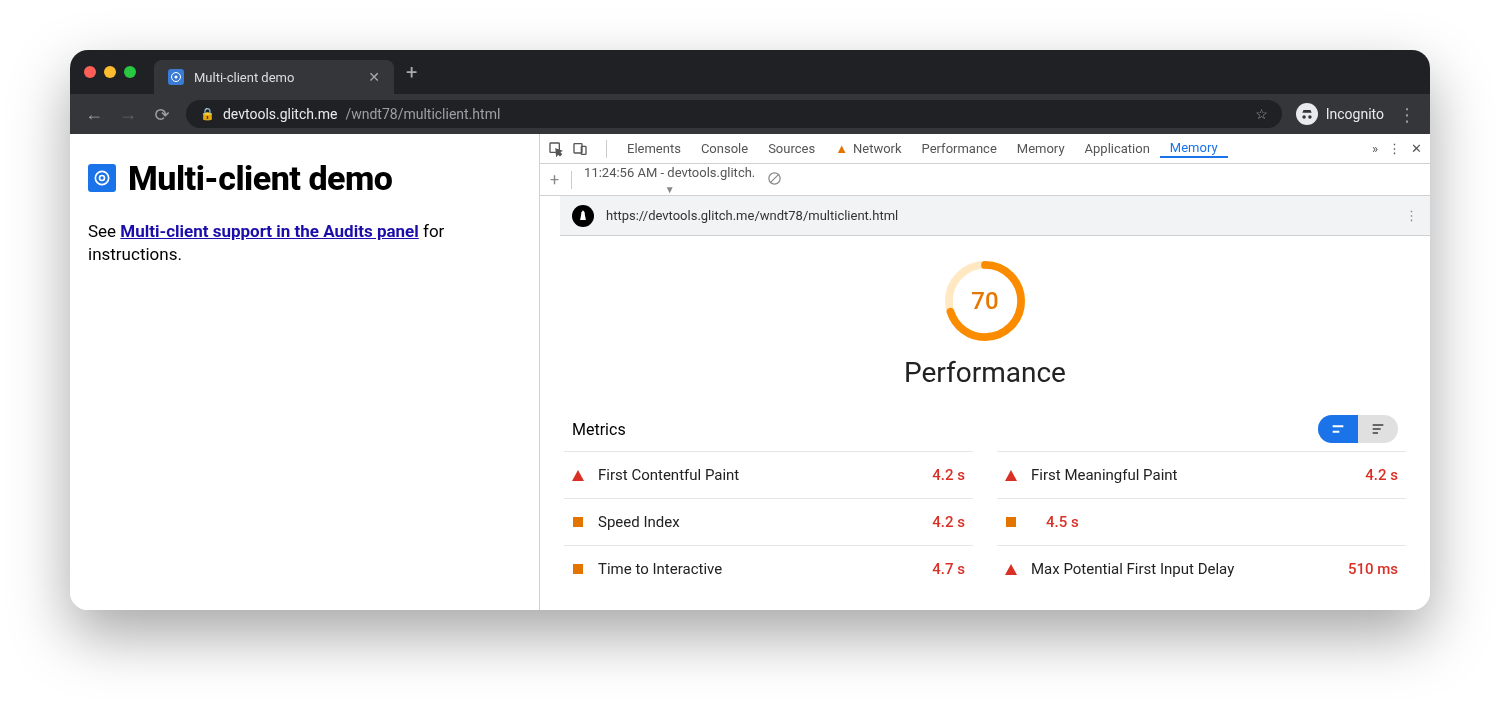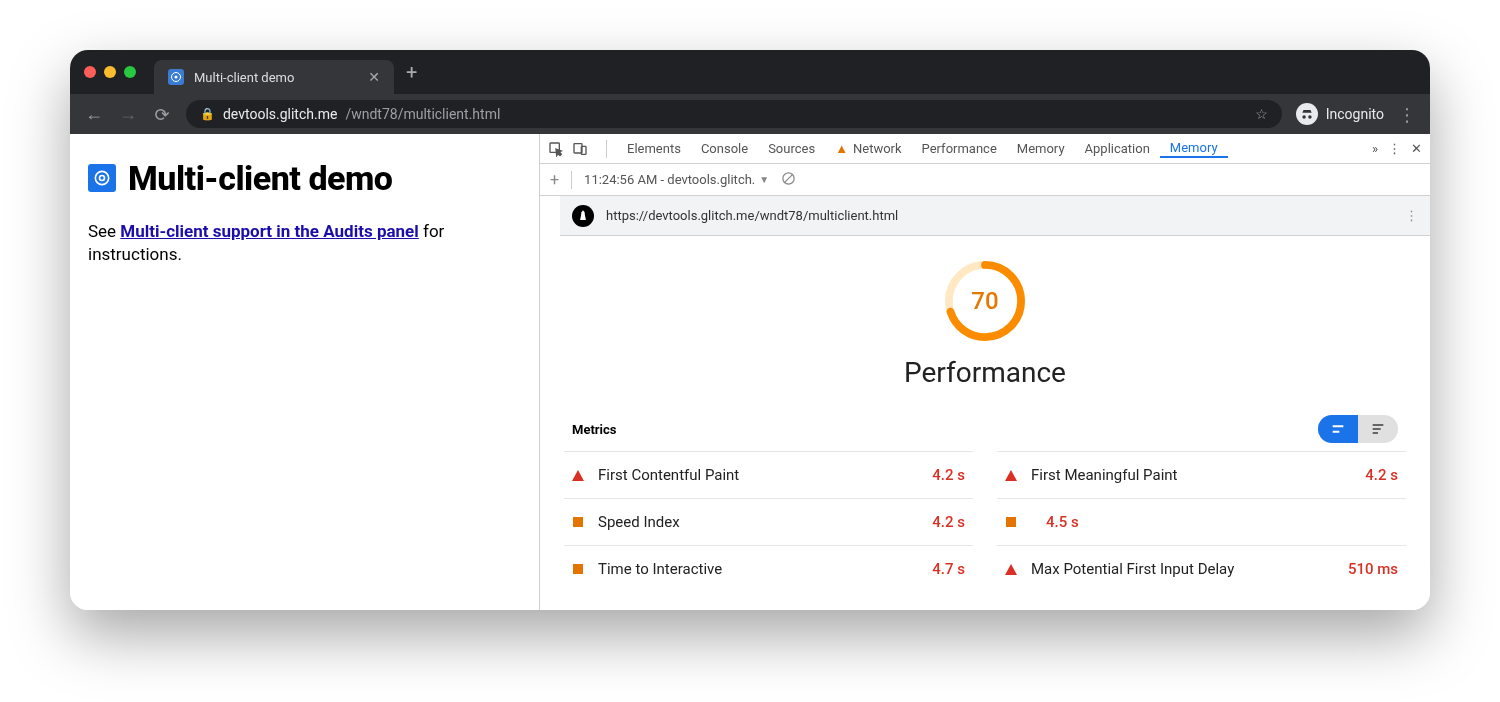--- a/index.html
+++ b/index.html
@@ -119,21 +119,21 @@
 .rightgroup { margin-left:auto; display:flex; align-items:center; gap:10px; }
 .overflow { color:#555; cursor:pointer; }
 
 .dev-toolbar {
   height: 32px;
   border-bottom: 1px solid #d0d0d0;
   display:flex; align-items:center; padding:0 10px; gap:12px; font-size:13px; color:#555;
 }
 .dev-toolbar .plusbtn { color:#888; font-size:16px; cursor:pointer; }
 .dev-toolbar .vsep { width:1px; height:18px; background:#ccc; }
-.dev-toolbar .run { display:flex; align-items:center; gap:4px; }
+.dev-toolbar .run { display:flex; align-items:center; gap:4px;flex-direction:column; }
 .dev-toolbar .caret { color:#888; font-size:10px; }
 .dev-toolbar .forbid { color:#888; }
 
 .dev-subbar {
   height: 40px;
   background:#f1f3f4;
   border-bottom: 1px solid #d0d0d0;
   display:flex; align-items:center; padding:0 12px; font-size:13px; color:#333;
   gap:12px;
   margin-left:20px;
@@ -149,21 +149,21 @@
 .gauge .score {
   position:absolute; inset:0; display:flex; align-items:center; justify-content:center;
   font-size:24px; font-weight:500; color:#e67700;
 }
 .gauge-title { font-size:28px; font-weight:400; margin-top:12px; color:#222; }
 
 .metrics-header {
   display:flex; align-items:center; justify-content:space-between;
   margin-top:26px; padding:0 8px;
 }
-.metrics-header .label { font-weight:700; font-size:13px; }
+.metrics-header .label { font-weight:400; font-size:16px; }
 .toggle-group {
   display:flex; border-radius:16px; background:#e0e0e0; overflow:hidden; height:28px;
 }
 .toggle-btn { width:40px; display:flex; align-items:center; justify-content:center; cursor:pointer; }
 .toggle-btn.active { background:#1a73e8; color:#fff; }
 .toggle-btn svg { width:16px; height:16px; }
 
 .metrics-grid {
   display:grid; grid-template-columns: 1fr 1fr; gap: 7px 24px; margin-top:8px;
 }

